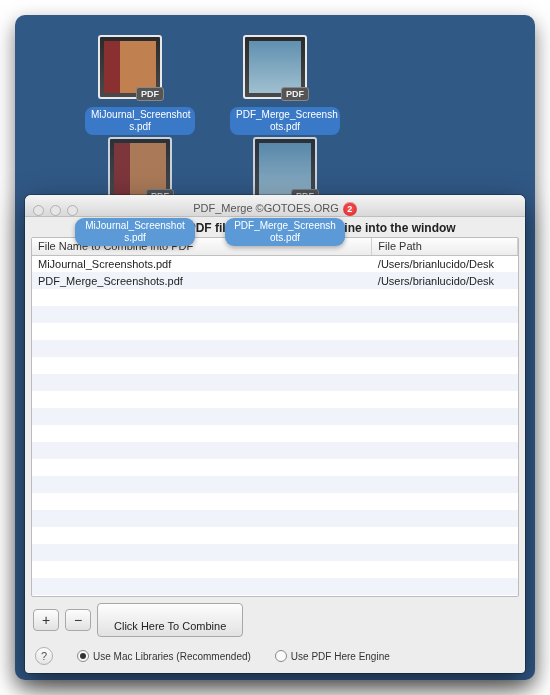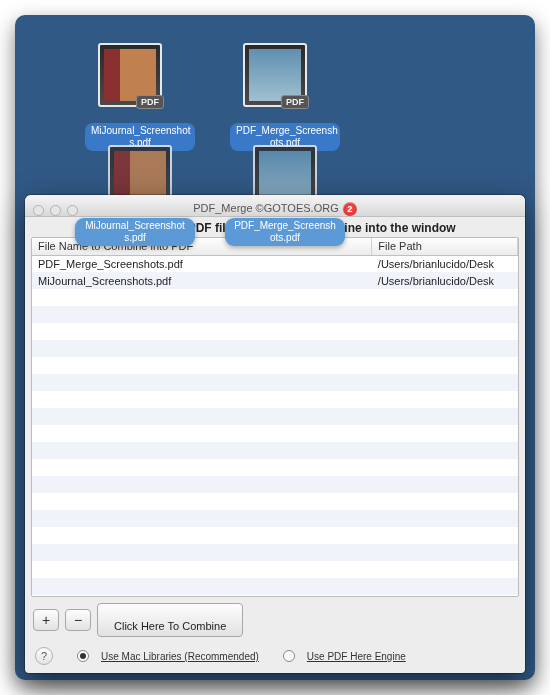--- a/index.html
+++ b/index.html
@@ -6,21 +6,21 @@
 body { background: #fff; width: 550px; height: 695px; position: relative; overflow: hidden; }
 
 .frame {
   position: absolute; left: 15px; top: 15px; width: 520px; height: 665px;
   background: #315986; border-radius: 10px; box-shadow: 0 8px 20px rgba(0,0,0,.5);
 }
 
 
 .desktop-icon { position: absolute; width: 90px; text-align: center; }
 .desktop-icon .thumb {
-  width: 64px; height: 64px; margin: 12px auto; position: relative;
+  width: 64px; height: 64px; margin: 4px auto; position: relative;
   background: linear-gradient(#2a2a2a,#4a4a4a);
   border: 2px solid #e8e8e8; border-radius: 3px;
   display: flex; flex-direction: column;
 }
 .thumb .art1 { flex: 1; background: linear-gradient(90deg,#8a3030 30%,#c08050 30%); margin: 4px; }
 .thumb .art2 { flex: 1; background: linear-gradient(#6090b0,#a0c0d0); margin: 4px; }
 .pdf-badge {
   position: absolute; bottom: -4px; right: -4px;
   background: #555; color: #f0f0f0; font-size: 9px; font-weight: bold;
   padding: 1px 4px; border-radius: 3px; border: 1px solid #888;
@@ -103,21 +103,21 @@
 
 .option-bar {
   padding: 4px 10px 8px; display: flex; align-items: center; gap: 24px;
 }
 .help {
   width: 18px; height: 18px; border-radius: 50%; border: 1px solid #b0b0b0;
   background: linear-gradient(#fdfdfd,#e4e4e4);
   font-size: 11px; color: #555; display: flex; align-items: center; justify-content: center;
   cursor: pointer;
 }
-.radio-opt { display: flex; align-items: center; gap: 12px; font-size: 10px; color: #333; cursor: pointer; text-decoration: underline; }
+.radio-opt { display: flex; align-items: center; gap: 4px; font-size: 10px; color: #333; cursor: pointer; }
 .radio {
   width: 12px; height: 12px; border-radius: 50%; border: 1px solid #888;
   background: #fafafa; display: flex; align-items: center; justify-content: center;
 }
 .radio.checked::after { content: ""; width: 6px; height: 6px; border-radius: 50%; background: #333; }
 
 .drag-label {
   position: absolute; background: #5b9ad6; color: #fff;
   font-size: 10px; padding: 2px 8px; border-radius: 9px;
   box-shadow: 0 2px 5px rgba(0,0,0,.3); text-align: center; line-height: 1.2;
@@ -183,25 +183,25 @@
     <div class="table-wrap">
       <table>
         <thead>
           <tr>
             <th>File Name to Combine into PDF</th>
             <th>File Path</th>
           </tr>
         </thead>
         <tbody id="file-rows">
             <tr>
+              <td>MiJournal_Screenshots.pdf</td>
+              <td>/Users/brianlucido/Desk</td>
+            </tr>
+            <tr>
               <td>PDF_Merge_Screenshots.pdf</td>
-              <td>/Users/brianlucido/Desk</td>
-            </tr>
-            <tr>
-              <td>MiJournal_Screenshots.pdf</td>
               <td>/Users/brianlucido/Desk</td>
             </tr>
             <tr>
               <td>&nbsp;</td>
               <td>&nbsp;</td>
             </tr>
             <tr>
               <td>&nbsp;</td>
               <td>&nbsp;</td>
             </tr>

